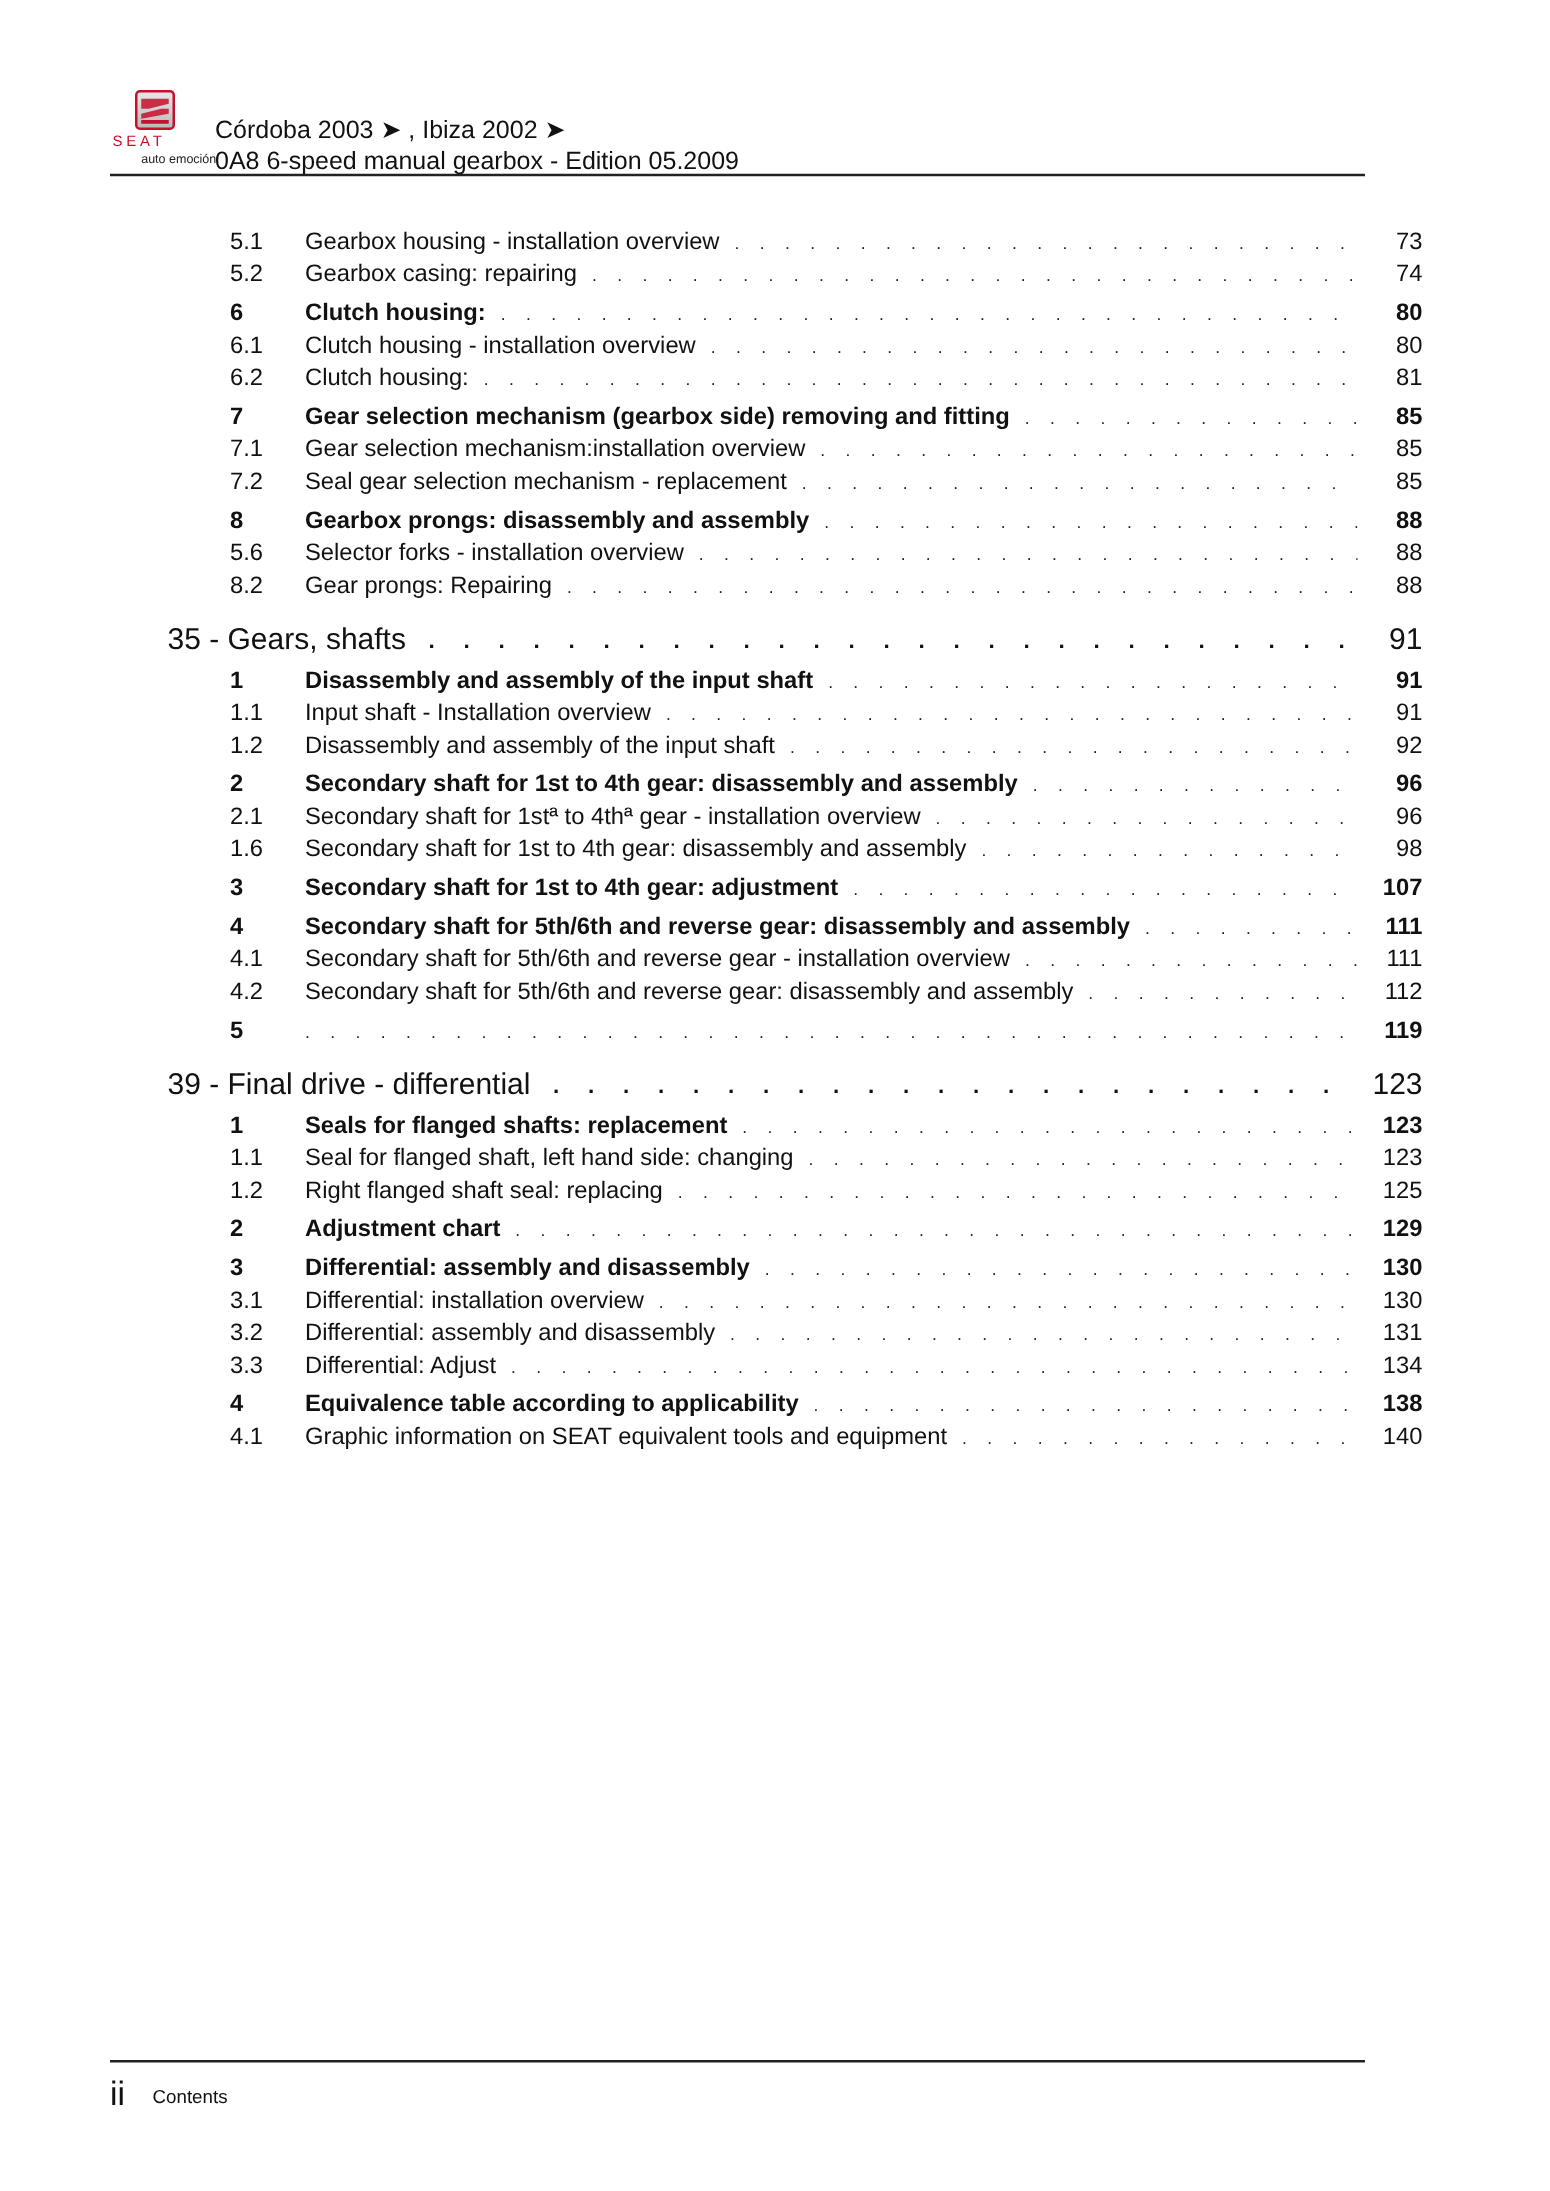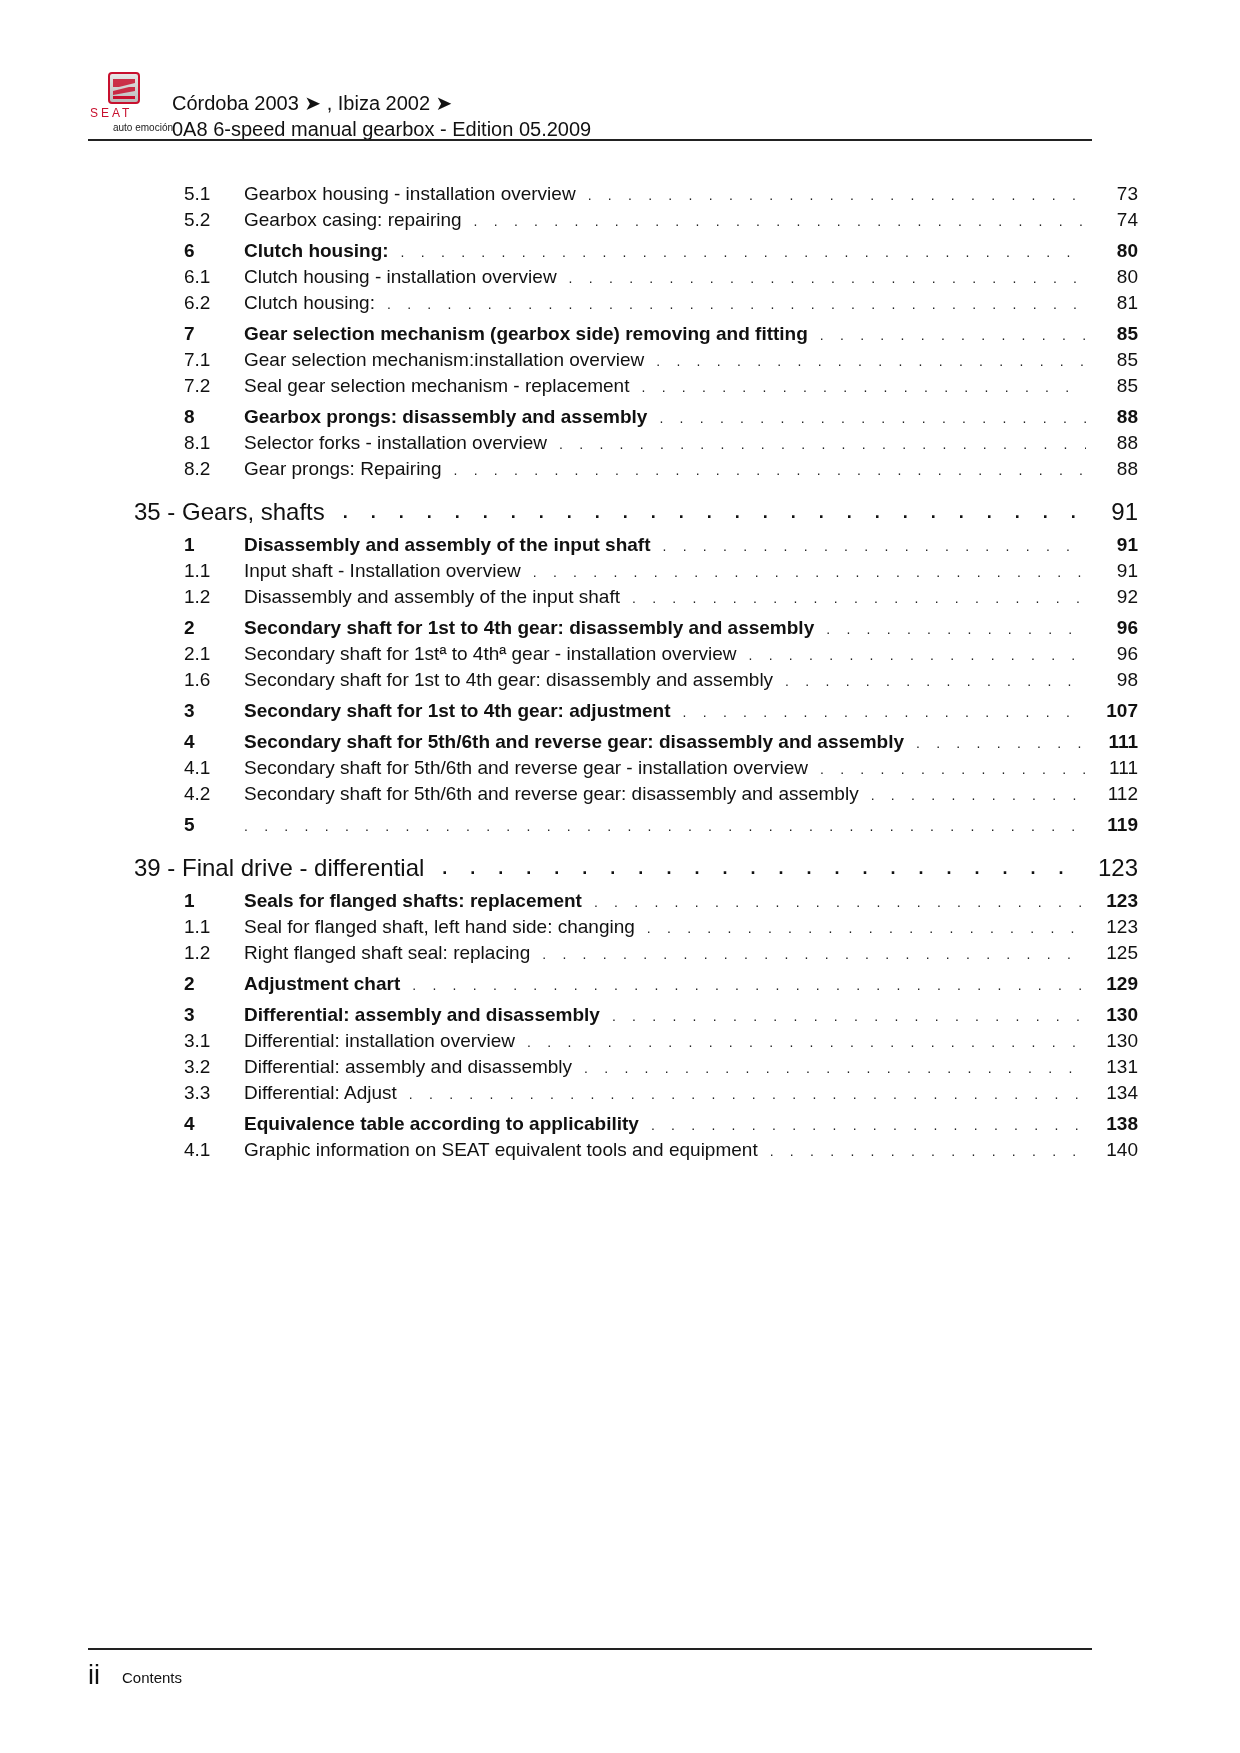--- a/index.html
+++ b/index.html
@@ -110,21 +110,21 @@
       <span class="leader">. . . . . . . . . . . . . . . . . . . . . . . . . . . . . . . . . . . . . . . . . . . . . . . . . . . . . . . . . . . . . . . . . . . . . . . . . . . . . . . . . . . . . . . . . . . . . . . . . . . . . . . . . . . . . . . . . . . . . . . . .</span>
       <span class="page">85</span>
     </div>
     <div class="row main">
       <span class="num">8</span>
       <span class="title">Gearbox prongs: disassembly and assembly</span>
       <span class="leader">. . . . . . . . . . . . . . . . . . . . . . . . . . . . . . . . . . . . . . . . . . . . . . . . . . . . . . . . . . . . . . . . . . . . . . . . . . . . . . . . . . . . . . . . . . . . . . . . . . . . . . . . . . . . . . . . . . . . . . . . .</span>
       <span class="page">88</span>
     </div>
     <div class="row">
-      <span class="num">8.1</span>
+      <span class="num">5.6</span>
       <span class="title">Selector forks - installation overview</span>
       <span class="leader">. . . . . . . . . . . . . . . . . . . . . . . . . . . . . . . . . . . . . . . . . . . . . . . . . . . . . . . . . . . . . . . . . . . . . . . . . . . . . . . . . . . . . . . . . . . . . . . . . . . . . . . . . . . . . . . . . . . . . . . . .</span>
       <span class="page">88</span>
     </div>
     <div class="row">
       <span class="num">8.2</span>
       <span class="title">Gear prongs: Repairing</span>
       <span class="leader">. . . . . . . . . . . . . . . . . . . . . . . . . . . . . . . . . . . . . . . . . . . . . . . . . . . . . . . . . . . . . . . . . . . . . . . . . . . . . . . . . . . . . . . . . . . . . . . . . . . . . . . . . . . . . . . . . . . . . . . . .</span>
       <span class="page">88</span>
     </div>

